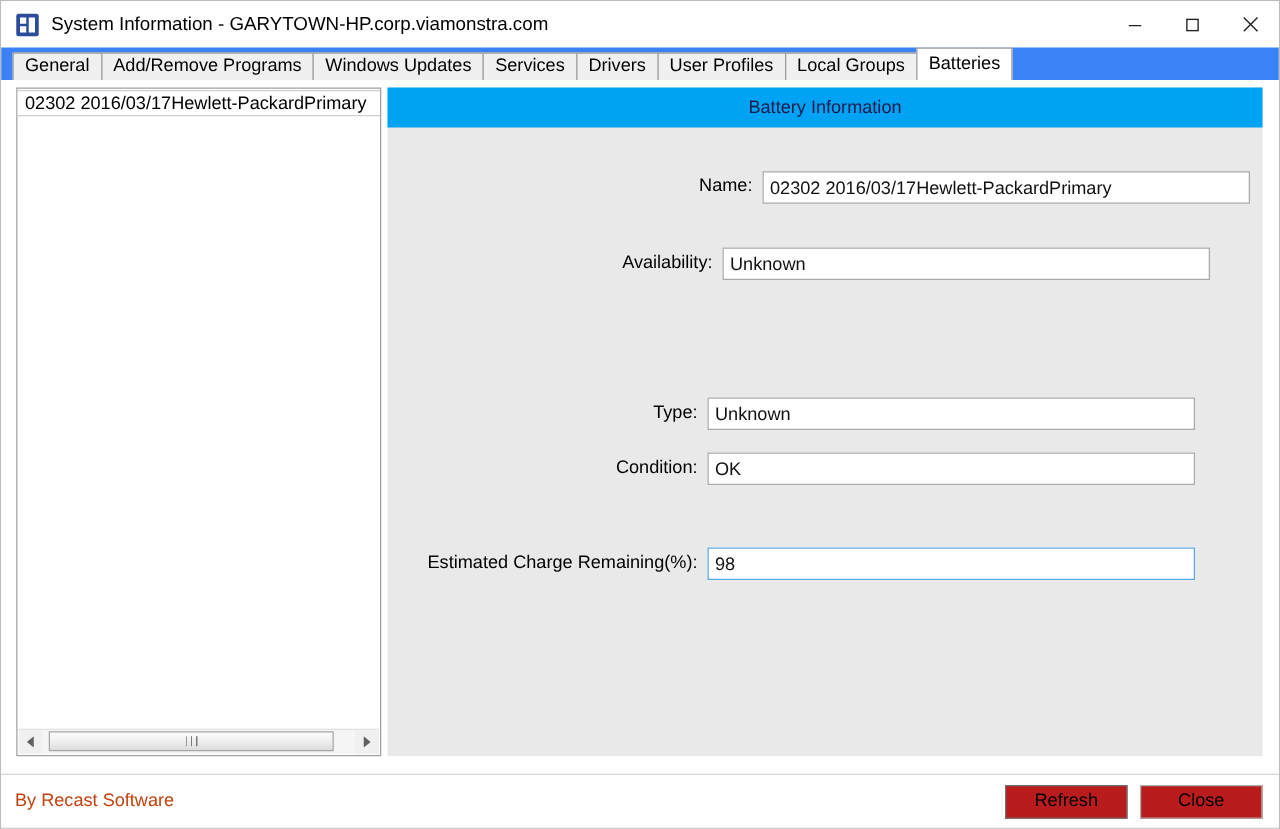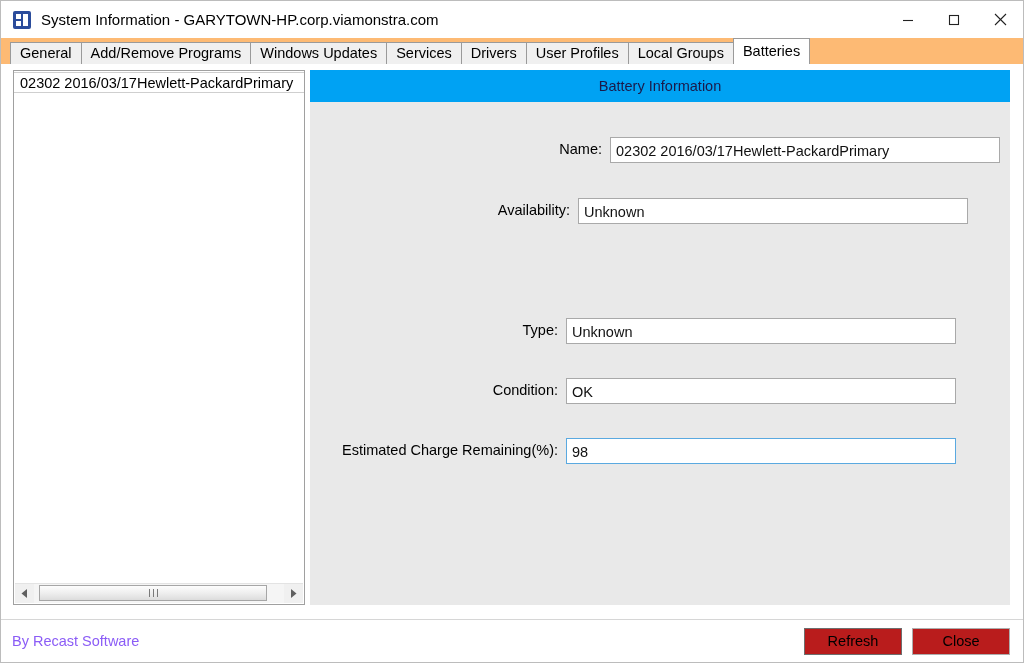--- a/index.html
+++ b/index.html
@@ -77,21 +77,21 @@
     border: none;
     padding: 0;
   }
   .win-btn svg { display: block; }
 
   
   .tabstrip {
     flex: 0 0 26px;
     height: 26px;
     position: relative;
-    background: #fdba74;
+    background: #3b82f6;
     padding-left: 9px;
     display: flex;
     align-items: flex-end;
     box-sizing: border-box;
   }
   .tab {
     height: 22px;
     box-sizing: border-box;
     padding: 0 9px;
     font-size: 14.5px;
@@ -275,21 +275,21 @@
     height: 42px;
     border-top: 1px solid #d6d6d6;
     background: #ffffff;
     display: flex;
     align-items: center;
     position: relative;
   }
   .footer-text {
     margin-left: 11px;
     font-size: 14.5px;
-    color: #8b5cf6;
+    color: #c2410c;
   }
   .footer-buttons {
     position: absolute;
     right: 13px;
     display: flex;
     gap: 10px;
   }
   .btn {
     width: 98px;
     height: 27px;
@@ -384,21 +384,21 @@
             <div class="field-box h1">02302 2016/03/17Hewlett-PackardPrimary</div>
           </div>
           <div class="field-row" style="top: 96px;">
             <div class="field-label" style="padding-top: 4px; margin-left: 12px;">Availability:</div>
             <div class="field-box h1">Unknown</div>
           </div>
           <div class="field-row" style="top: 216px;">
             <div class="field-label" style="padding-top: 4px;">Type:</div>
             <div class="field-box h1">Unknown</div>
           </div>
-          <div class="field-row" style="top: 276px;">
+          <div class="field-row" style="top: 260px;">
             <div class="field-label" style="padding-top: 4px;">Condition:</div>
             <div class="field-box h1">OK</div>
           </div>
           <div class="field-row" style="top: 336px;">
             <div class="field-label" style="padding-top: 4px;">Estimated Charge Remaining(%):</div>
             <div class="field-box h1 focused">98</div>
           </div>
         </div>
     </div>
 

